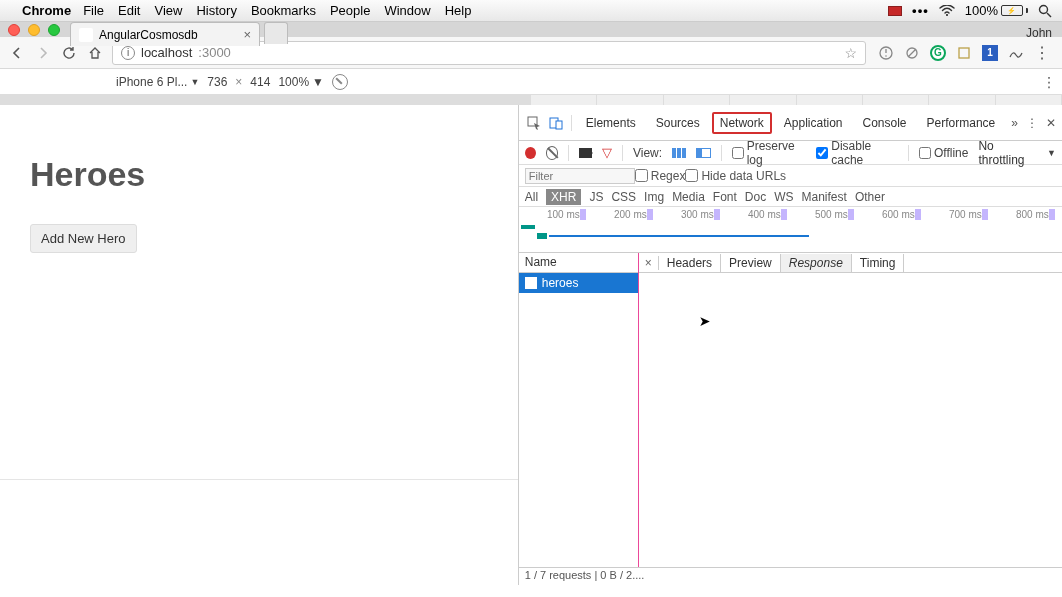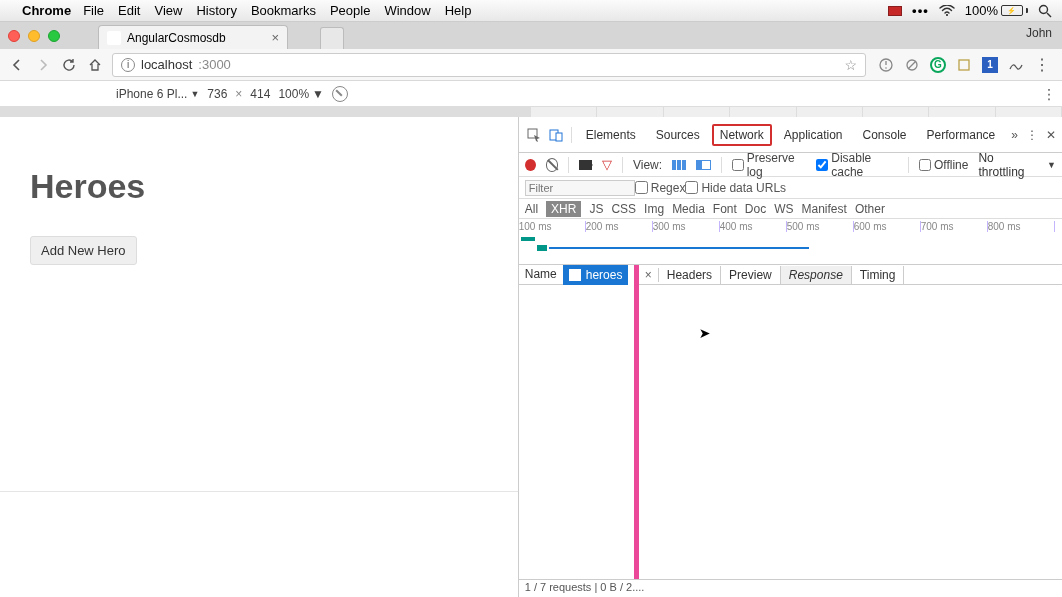--- a/index.html
+++ b/index.html
@@ -13,21 +13,21 @@
 .mac-menubar .right { margin-left: auto; display: flex; align-items: center; gap: 10px; }
 .mac-menubar .red-square { width: 14px; height: 10px; background: #c62828; border: 1px solid #8a1e1e; }
 .mac-menubar .dots { letter-spacing: 1px; font-weight: 700; }
 .mac-menubar .wifi svg { width: 16px; height: 12px; }
 .mac-menubar .battery { display:flex; align-items:center; gap:3px; }
 .mac-menubar .batt-body { width:22px; height:11px; border:1px solid #333; border-radius:2px; position:relative; display:flex; align-items:center; justify-content:center; font-size:7px; }
 .mac-menubar .batt-tip { width:2px; height:5px; background:#333; border-radius:0 1px 1px 0; }
 .mac-menubar .search-ic { width:14px; height:14px; }
 
 
-.tab-strip { height: 27px; background: #d6d6d6; display: flex; align-items: flex-end; padding-left: 8px; position: relative; gap: 28px; }
+.tab-strip { height: 15px; background: #d6d6d6; display: flex; padding-left: 8px; position: relative; }
 .traffic-lights { display: flex; gap: 8px; align-items: center; margin-right: 10px; align-self: center; }
 .tl { width: 12px; height: 12px; border-radius: 50%; }
 .tl.red { background: #ff5f57; border: 1px solid #e14038; }
 .tl.yellow { background: #ffbd2e; border: 1px solid #e0a123; }
 .tl.green { background: #28c840; border: 1px solid #1ba531; }
 .tab { background: #f3f3f3; border: 1px solid #bcbcbc; border-bottom: none; border-radius: 4px 4px 0 0; height: 24px; min-width: 190px; display: flex; align-items: center; padding: 0 8px; font-size: 12px; gap: 6px; }
 .tab .favicon { width: 14px; height: 14px; background: #fff; border-radius: 2px; display:inline-block; }
 .tab .close { margin-left: auto; color: #666; font-size: 13px; cursor: pointer; }
 .new-tab { width: 24px; height: 22px; background:#e8e8e8; border:1px solid #bcbcbc; border-bottom:none; border-radius: 3px 3px 0 0; margin-left:4px; }
 .tab-strip .user { position:absolute; right:10px; top:4px; font-size:12px; color:#333; }
@@ -103,29 +103,29 @@
 .filter-row label { display:flex; align-items:center; gap:3px; }
 
 
 .type-row { height:20px; border-bottom:1px solid #ddd; display:flex; align-items:center; padding:0 6px; gap:8px; font-size:12px; color:#555; }
 .type-row .type { cursor:pointer; }
 .type-row .type.active { background:#888; color:#fff; padding:1px 5px; border-radius:0; }
 
 
 .timeline { height:46px; border-bottom:1px solid #ccc; position:relative; font-size:10px; color:#888; }
 .timeline .ticks { display:flex; padding-top:2px; }
-.timeline .ticks span { width:67px; text-align:left; border-right:1px solid #c4b5fd; }
+.timeline .ticks span { width:67px; text-align:right; border-right:6px solid #c4b5fd; }
 .timeline .bar-area { position:absolute; top:18px; left:0; right:0; height:20px; }
 .timeline .bar { position:absolute; height:4px; }
 .timeline .bar.teal { background:#009688; }
 .timeline .bar.blue { background:#1976d2; }
 
 
 .req-area { flex:1; display:flex; border-top:none; }
-.req-list { width:120px; border-right:5px solid #ec4899; display:flex; }
+.req-list { width:120px; border-right:1px solid #ec4899; display:flex; flex-direction:column; }
 .req-list .hdr { height:20px; border-bottom:1px solid #ccc; font-size:12px; padding:2px 6px; color:#333; }
 .req-list .row { height:20px; display:flex; align-items:center; padding:0 6px; font-size:12px; gap:5px; }
 .req-list .row.selected { background:#1976d2; color:#fff; }
 .req-list .ic { width:12px; height:12px; background:#fff; border:1px solid #fff; }
 .req-detail { flex:1; display:flex; flex-direction:column; }
 .detail-tabs { height:20px; border-bottom:1px solid #ccc; display:flex; align-items:center; font-size:12px; }
 .detail-tabs .close-x { padding:0 6px; color:#666; border-right:1px solid #ccc; cursor:pointer; }
 .detail-tabs .dtab { padding:2px 8px; border-right:1px solid #ccc; color:#333; cursor:pointer; }
 .detail-tabs .dtab.active { background:#f0f0f0;font-style:italic; }
 .detail-body { flex:1; position:relative; }

